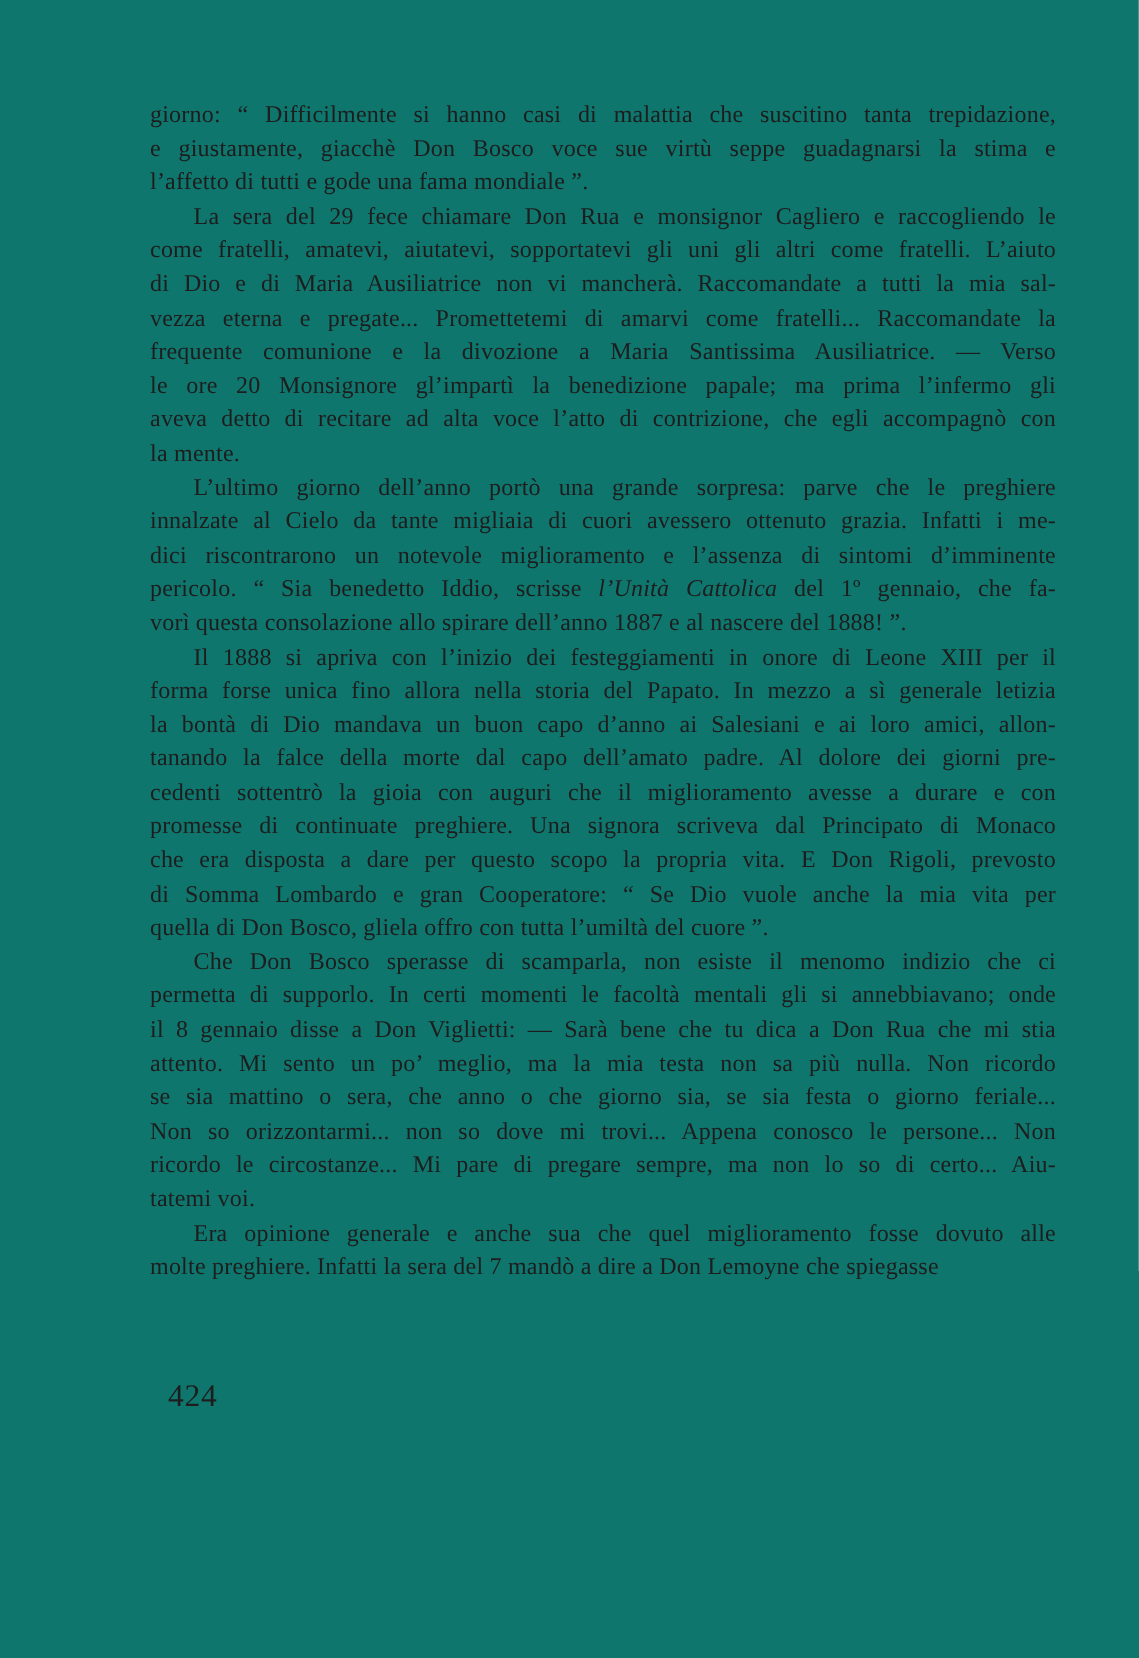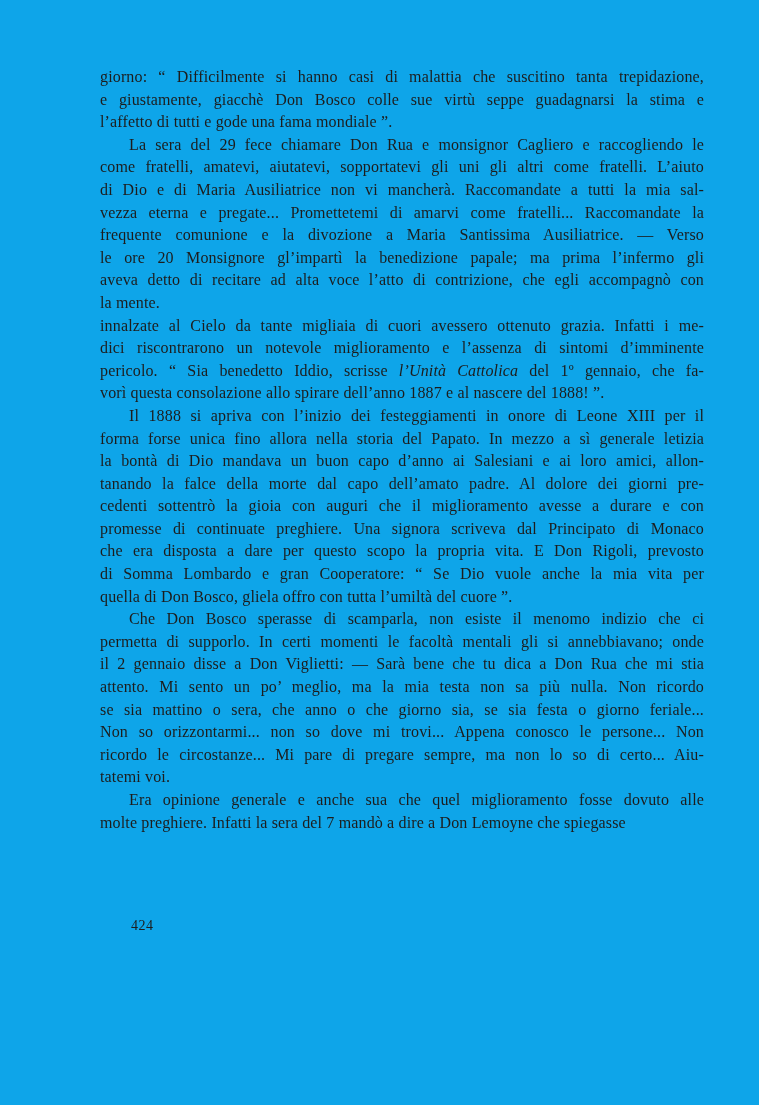--- a/index.html
+++ b/index.html
@@ -11,21 +11,21 @@
     height: 1105px;
     background: #fcfbf8;
     position: relative;
     font-family: "Liberation Serif", "DejaVu Serif", serif;
     color: #1d1d1d;
     overflow: hidden;
   }
   .page {
     position: absolute;
     inset: 0;
-    background: #0ea5e9;
+    background: #0f766e;
   }
   .text-block {
     position: absolute;
     left: 100px;
     top: 66px;
     width: 604px;
     font-size: 16px;
     letter-spacing: 0.15px;
   }
   .paragraph { margin: 0; }
@@ -40,68 +40,69 @@
   .line.last {
     text-align: left;
     text-align-last: left;
   }
   .line.indent {
     text-indent: 29px;
   }
   .italic { font-style: italic; }
   .page-number {
     position: absolute;
-    left: 131px;
+    left: 112px;
     top: 918px;
-    font-size: 14px;
+    font-size: 21px;
     letter-spacing: 0.5px;
     color: #1d1d1d;
   }
 </style>
 </head>
 <body>
 
 <div class="page">
   <div class="text-block">
       <div class="paragraph">
         <div class="line"><span>giorno: “ Difficilmente si hanno casi di malattia che suscitino tanta trepidazione,</span></div>
-        <div class="line"><span>e giustamente, giacchè Don Bosco colle sue virtù seppe guadagnarsi la stima e</span></div>
+        <div class="line"><span>e giustamente, giacchè Don Bosco voce sue virtù seppe guadagnarsi la stima e</span></div>
         <div class="line last"><span>l’affetto di tutti e gode una fama mondiale ”.</span></div>
       </div>
       <div class="paragraph">
         <div class="line indent"><span>La sera del 29 fece chiamare Don Rua e monsignor Cagliero e raccogliendo le</span></div>
         <div class="line"><span>come fratelli, amatevi, aiutatevi, sopportatevi gli uni gli altri come fratelli. L’aiuto</span></div>
         <div class="line"><span>di Dio e di Maria Ausiliatrice non vi mancherà. Raccomandate a tutti la mia sal-</span></div>
         <div class="line"><span>vezza eterna e pregate... Promettetemi di amarvi come fratelli... Raccomandate la</span></div>
         <div class="line"><span>frequente comunione e la divozione a Maria Santissima Ausiliatrice. — Verso</span></div>
         <div class="line"><span>le ore 20 Monsignore gl’impartì la benedizione papale; ma prima l’infermo gli</span></div>
         <div class="line"><span>aveva detto di recitare ad alta voce l’atto di contrizione, che egli accompagnò con</span></div>
         <div class="line last"><span>la mente.</span></div>
       </div>
       <div class="paragraph">
+        <div class="line indent"><span>L’ultimo giorno dell’anno portò una grande sorpresa: parve che le preghiere</span></div>
         <div class="line"><span>innalzate al Cielo da tante migliaia di cuori avessero ottenuto grazia. Infatti i me-</span></div>
         <div class="line"><span>dici riscontrarono un notevole miglioramento e l’assenza di sintomi d’imminente</span></div>
         <div class="line"><span>pericolo. “ Sia benedetto Iddio, scrisse </span><span class="italic">l’Unità Cattolica</span><span> del 1º gennaio, che fa-</span></div>
         <div class="line last"><span>vorì questa consolazione allo spirare dell’anno 1887 e al nascere del 1888! ”.</span></div>
       </div>
       <div class="paragraph">
         <div class="line indent"><span>Il 1888 si apriva con l’inizio dei festeggiamenti in onore di Leone XIII per il</span></div>
         <div class="line"><span>forma forse unica fino allora nella storia del Papato. In mezzo a sì generale letizia</span></div>
         <div class="line"><span>la bontà di Dio mandava un buon capo d’anno ai Salesiani e ai loro amici, allon-</span></div>
         <div class="line"><span>tanando la falce della morte dal capo dell’amato padre. Al dolore dei giorni pre-</span></div>
         <div class="line"><span>cedenti sottentrò la gioia con auguri che il miglioramento avesse a durare e con</span></div>
         <div class="line"><span>promesse di continuate preghiere. Una signora scriveva dal Principato di Monaco</span></div>
         <div class="line"><span>che era disposta a dare per questo scopo la propria vita. E Don Rigoli, prevosto</span></div>
         <div class="line"><span>di Somma Lombardo e gran Cooperatore: “ Se Dio vuole anche la mia vita per</span></div>
         <div class="line last"><span>quella di Don Bosco, gliela offro con tutta l’umiltà del cuore ”.</span></div>
       </div>
       <div class="paragraph">
         <div class="line indent"><span>Che Don Bosco sperasse di scamparla, non esiste il menomo indizio che ci</span></div>
         <div class="line"><span>permetta di supporlo. In certi momenti le facoltà mentali gli si annebbiavano; onde</span></div>
-        <div class="line"><span>il 2 gennaio disse a Don Viglietti: — Sarà bene che tu dica a Don Rua che mi stia</span></div>
+        <div class="line"><span>il 8 gennaio disse a Don Viglietti: — Sarà bene che tu dica a Don Rua che mi stia</span></div>
         <div class="line"><span>attento. Mi sento un po’ meglio, ma la mia testa non sa più nulla. Non ricordo</span></div>
         <div class="line"><span>se sia mattino o sera, che anno o che giorno sia, se sia festa o giorno feriale...</span></div>
         <div class="line"><span>Non so orizzontarmi... non so dove mi trovi... Appena conosco le persone... Non</span></div>
         <div class="line"><span>ricordo le circostanze... Mi pare di pregare sempre, ma non lo so di certo... Aiu-</span></div>
         <div class="line last"><span>tatemi voi.</span></div>
       </div>
       <div class="paragraph">
         <div class="line indent"><span>Era opinione generale e anche sua che quel miglioramento fosse dovuto alle</span></div>
         <div class="line last"><span>molte preghiere. Infatti la sera del 7 mandò a dire a Don Lemoyne che spiegasse</span></div>
       </div>

